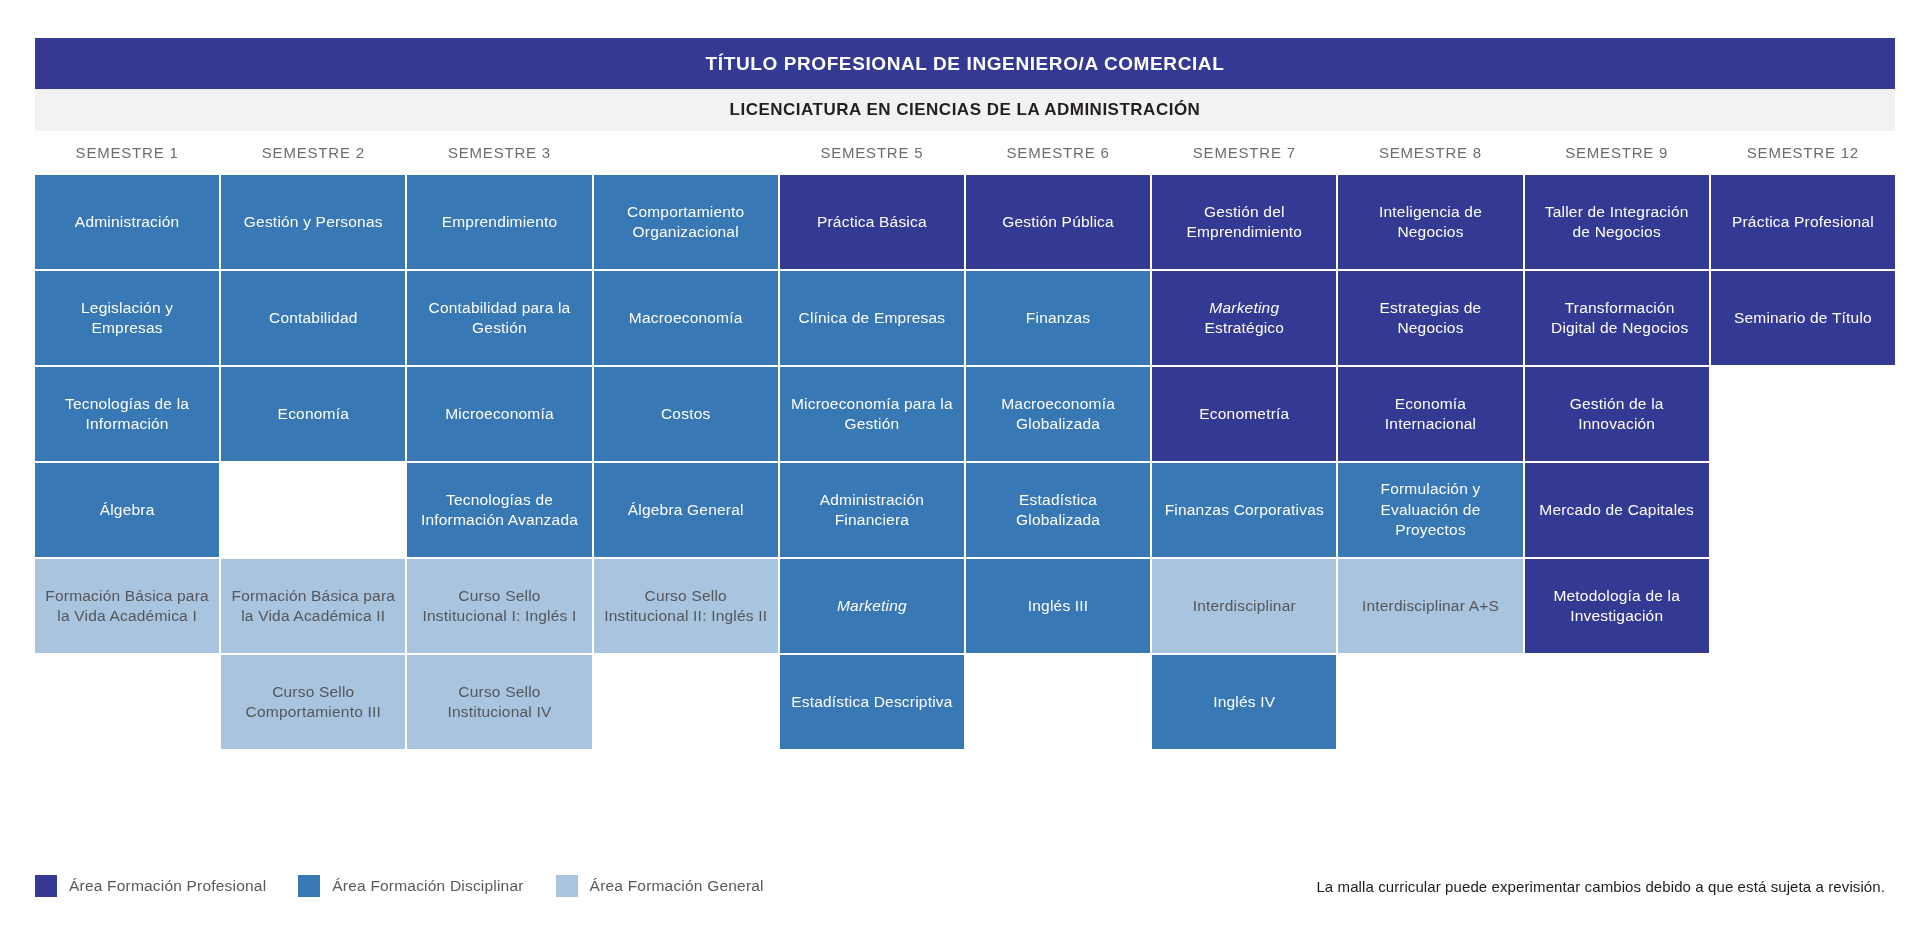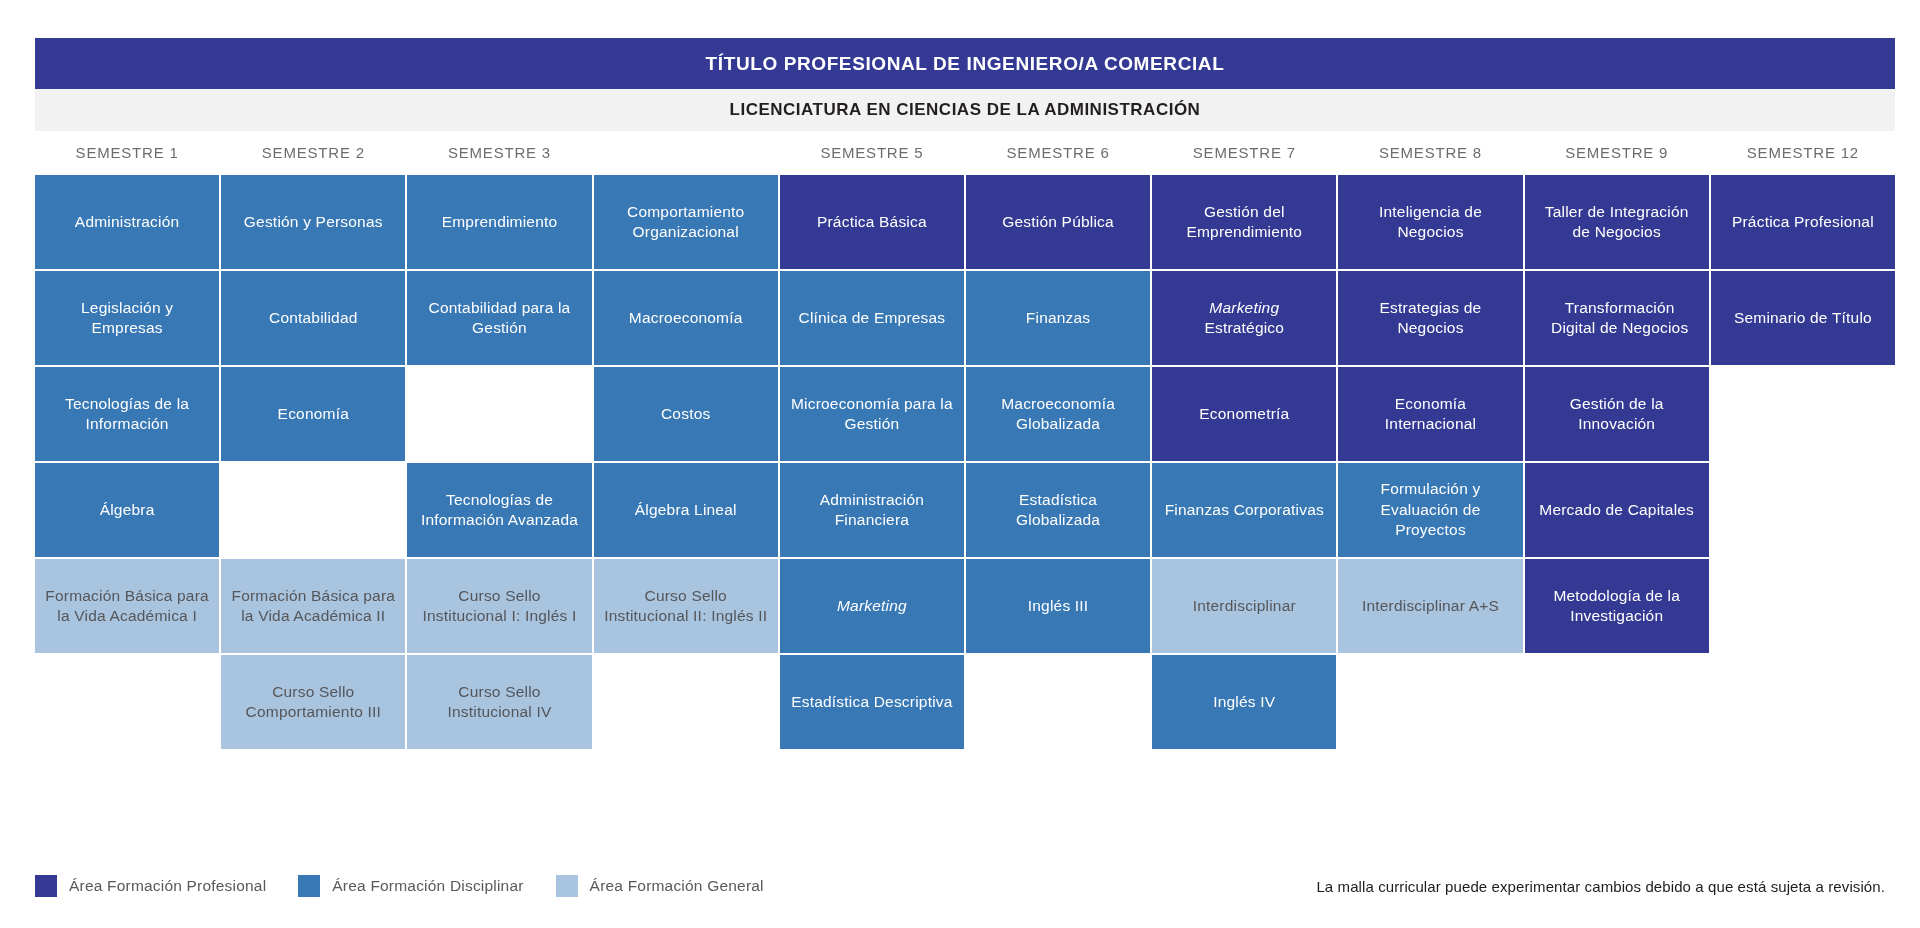--- a/index.html
+++ b/index.html
@@ -91,40 +91,43 @@
       <div class="cell" style="grid-area: 7 / 2; background: rgb(169, 196, 222); color: rgb(85, 86, 90);">
         <span>Curso Sello Comportamiento III</span>
       </div>
       <div class="sem-header" style="grid-area: 1 / 3;">SEMESTRE 3</div>
       <div class="cell" style="grid-area: 2 / 3; background: rgb(56, 120, 181); color: rgb(255, 255, 255);">
         <span>Emprendimiento</span>
       </div>
       <div class="cell" style="grid-area: 3 / 3; background: rgb(56, 120, 181); color: rgb(255, 255, 255);">
         <span>Contabilidad para la Gestión</span>
       </div>
+      <div class="cell" style="grid-area: 4 / 3; background: rgb(56, 120, 181); color: rgb(255, 255, 255);">
+        <span>Microeconomía</span>
+      </div>
       <div class="cell" style="grid-area: 5 / 3; background: rgb(56, 120, 181); color: rgb(255, 255, 255);">
         <span>Tecnologías de Información Avanzada</span>
       </div>
       <div class="cell" style="grid-area: 6 / 3; background: rgb(169, 196, 222); color: rgb(85, 86, 90);">
         <span>Curso Sello Institucional I: Inglés I</span>
       </div>
       <div class="cell" style="grid-area: 7 / 3; background: rgb(169, 196, 222); color: rgb(85, 86, 90);">
         <span>Curso Sello Institucional IV</span>
       </div>
       <div class="cell" style="grid-area: 2 / 4; background: rgb(56, 120, 181); color: rgb(255, 255, 255);">
         <span>Comportamiento Organizacional</span>
       </div>
       <div class="cell" style="grid-area: 3 / 4; background: rgb(56, 120, 181); color: rgb(255, 255, 255);">
         <span>Macroeconomía</span>
       </div>
       <div class="cell" style="grid-area: 4 / 4; background: rgb(56, 120, 181); color: rgb(255, 255, 255);">
         <span>Costos</span>
       </div>
       <div class="cell" style="grid-area: 5 / 4; background: rgb(56, 120, 181); color: rgb(255, 255, 255);">
-        <span>Álgebra Lineal</span>
+        <span>Álgebra General</span>
       </div>
       <div class="cell" style="grid-area: 6 / 4; background: rgb(169, 196, 222); color: rgb(85, 86, 90);">
         <span>Curso Sello Institucional II: Inglés II</span>
       </div>
       <div class="sem-header" style="grid-area: 1 / 5;">SEMESTRE 5</div>
       <div class="cell" style="grid-area: 2 / 5; background: rgb(52, 58, 148); color: rgb(255, 255, 255);">
         <span>Práctica Básica</span>
       </div>
       <div class="cell" style="grid-area: 3 / 5; background: rgb(56, 120, 181); color: rgb(255, 255, 255);">
         <span>Clínica de Empresas</span>

